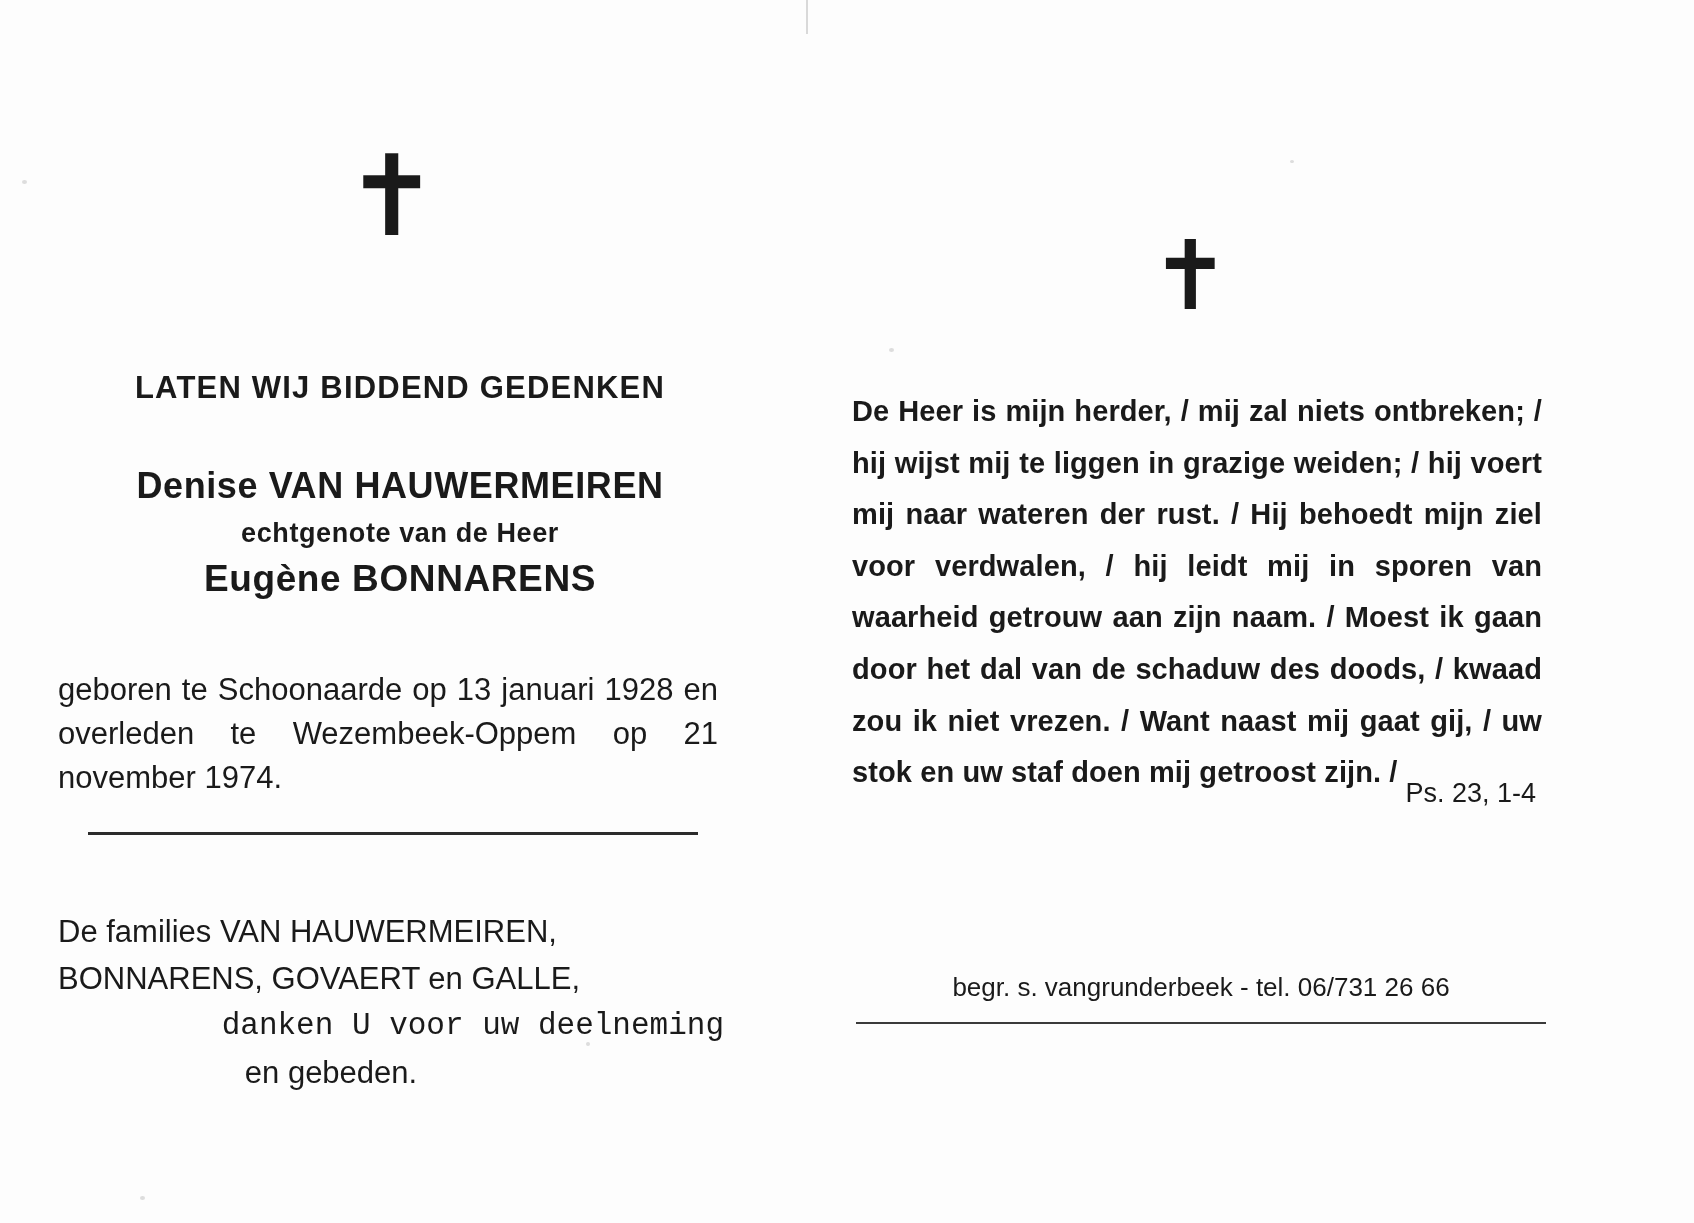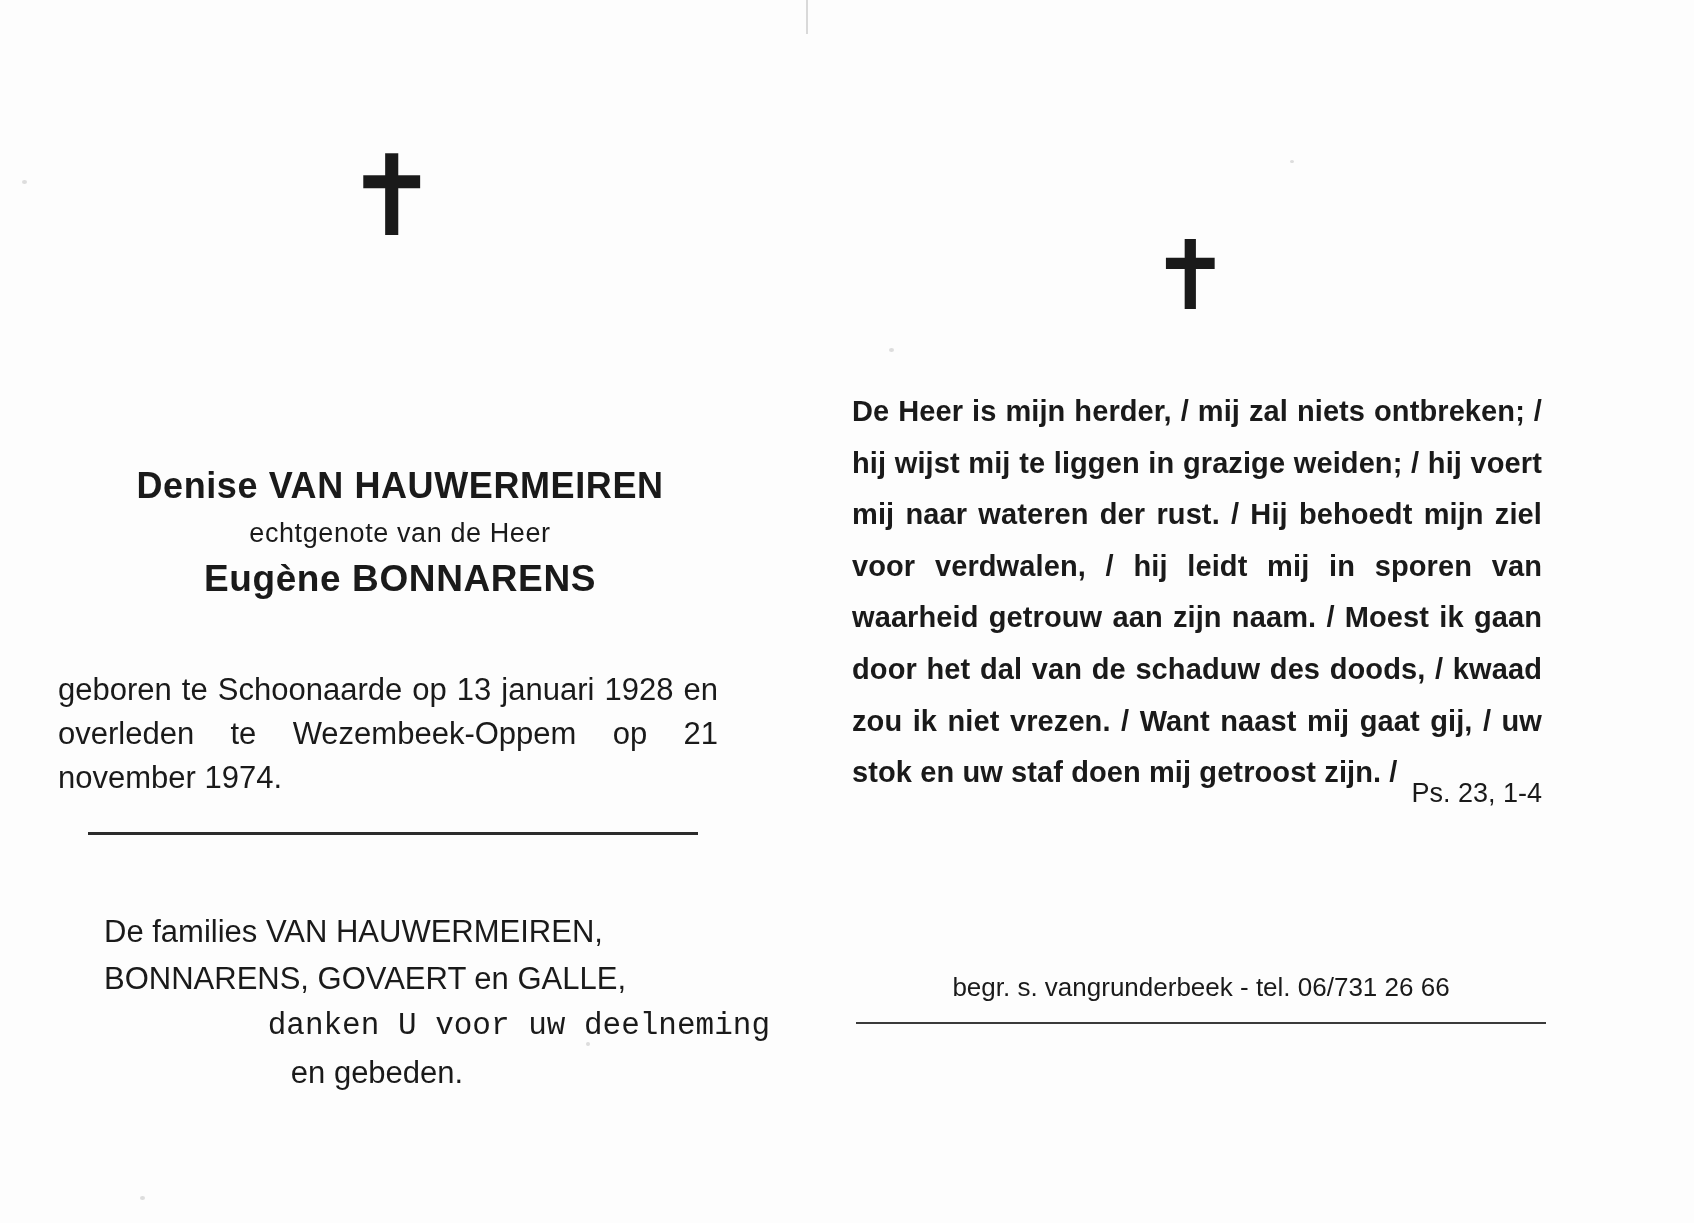--- a/index.html
+++ b/index.html
@@ -97,21 +97,21 @@
     letter-spacing: .6px;
   }
 
   .lw-sub1 {
     position: absolute;
     left: 60px;
     top: 518px;
     width: 680px;
     text-align: center;
     font-size: 27px;
-    font-weight: 400;
+    font-weight: 700;
     letter-spacing: .6px;
   }
 
   .lw-sub2 {
     position: absolute;
     left: 60px;
     top: 558px;
     width: 680px;
     text-align: center;
     font-size: 37px;
@@ -140,21 +140,20 @@
     background: #2b2b2b;
   }
 
   .lw-thanks {
     position: absolute;
     left: 58px;
     top: 908px;
     width: 666px;
     font-size: 31px;
     line-height: 1.52;
-    margin-left: 46px;
   }
   .lw-thanks .l1 { display: block; text-align: left; }
   .lw-thanks .l2 { display: block; text-align: left; }
   .lw-thanks .l3 { display: block; text-align: right; font-family: Liberation Mono, monospace; }
   .lw-thanks .l4 { display: block; text-align: center; padding-right: 120px; }
 
   
   .right-card {
     position: absolute;
     left: 820px;
@@ -179,21 +178,21 @@
     font-size: 29px;
     line-height: 1.78;
     text-align: justify;
     text-align-last: left;
     letter-spacing: .1px;
     font-weight: bold;
   }
 
   .psalm-ref {
     position: absolute;
-    left: 32px;
+    left: 26px;
     top: 778px;
     width: 690px;
     text-align: right;
     font-size: 27px;
   }
 
   .printer {
     position: absolute;
     left: 36px;
     top: 972px;
@@ -222,20 +221,21 @@
   <div class="speck" style="left:462px; top:470px;  width:4px;  height:4px;"></div>
   <div class="speck" style="left:889px; top:348px;  width:5px;  height:4px;"></div>
   <div class="speck" style="left:1290px;top:160px;  width:4px;  height:3px;"></div>
   <div class="speck" style="left:586px; top:1042px; width:4px;  height:4px;"></div>
   <div class="speck" style="left:140px; top:1196px; width:5px;  height:4px;"></div>
 
   <div class="left-card">
 
     <div class="cross left-cross">✝</div>
 
+    <div class="lw-title">LATEN WIJ BIDDEND GEDENKEN</div>
 
 
     <div class="lw-name">Denise VAN HAUWERMEIREN</div>
 
     <div class="lw-sub1">echtgenote van de Heer</div>
 
     <div class="lw-sub2">Eugène BONNARENS</div>
 
     <div class="lw-bio">geboren te Schoonaarde op 13 januari 1928 en overleden te Wezembeek-Oppem op 21 november 1974.</div>
 

